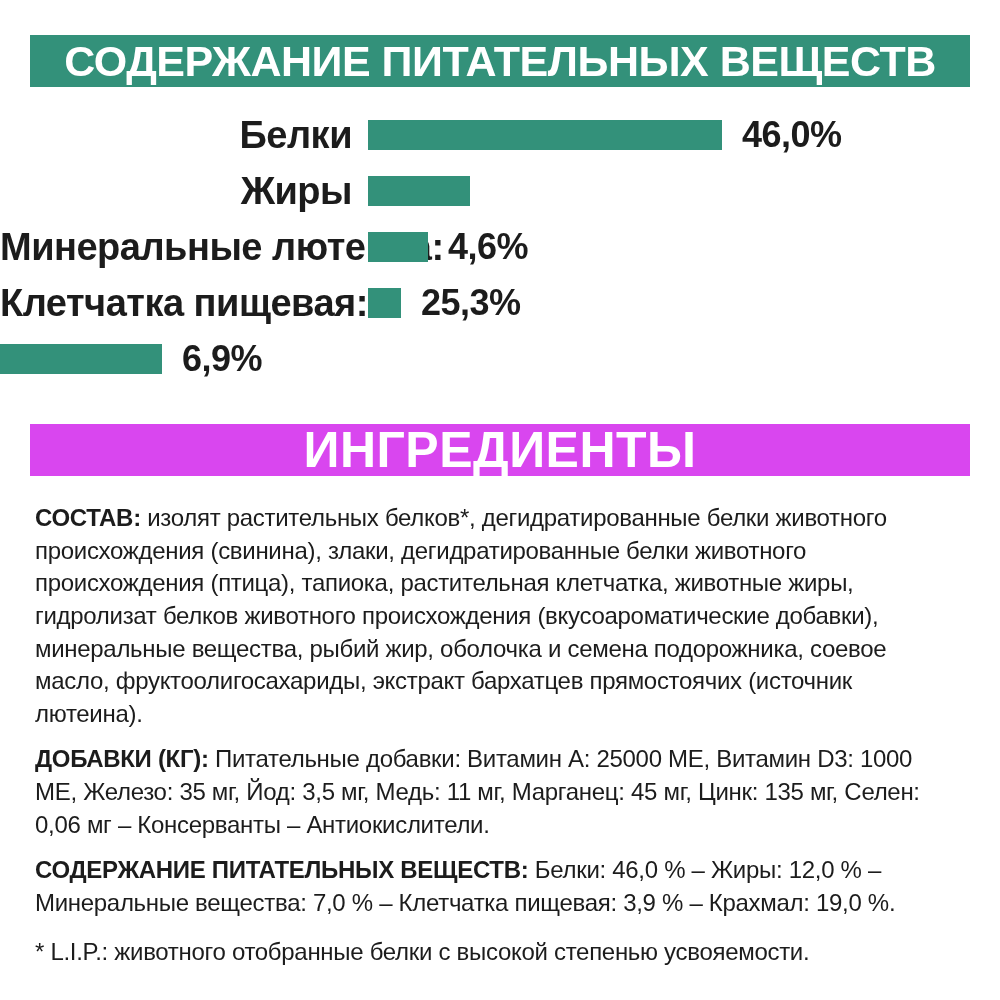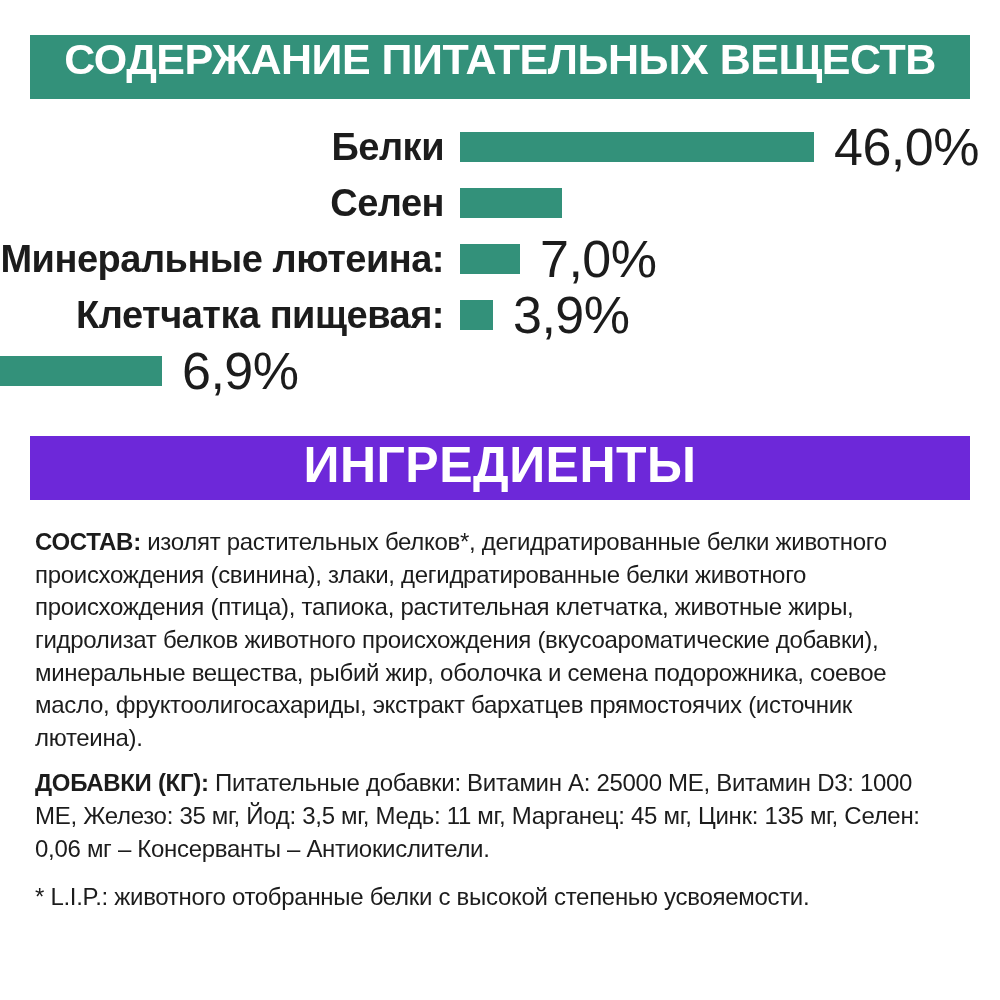--- a/index.html
+++ b/index.html
@@ -8,41 +8,41 @@
     width: 1000px; height: 1000px;
     background: #ffffff;
     font-family: "Liberation Sans", sans-serif;
     color: #1c1c1c;
     overflow: hidden;
   }
   .page { width: 1000px; height: 1000px; position: relative; }
 
   .banner {
     margin: 35px 30px 0 30px;
-    height: 64px;
-    display: flex; align-items: flex-start; justify-content: center;
+    height: 52px;
+    display: flex; align-items: center; justify-content: center;
     color: #ffffff;
     font-weight: bold;
     white-space: nowrap;
   }
   .banner-title { font-size: 43px; letter-spacing: -0.5px; }
   .banner-ingredients { margin-top: 37px; }
   .banner-ingredients .banner-title { font-size: 50px; letter-spacing: 0.5px; }
 
   .chart { margin-top: 20px; }
   .chart-row { display: flex; align-items: center; height: 56px; }
   .chart-label {
-    width: 460px; text-align: right; padding-right: 16px;
+    width: 368px; text-align: right; padding-right: 16px;
     font-weight: bold; font-size: 38px; letter-spacing: -0.5px;
     white-space: nowrap;
   }
   .chart-bar { height: 30px; flex: 0 0 auto; }
   .chart-value {
     margin-left: 20px;
-    font-weight: normal; font-size: 52px; letter-spacing: -0.5px;
+    font-weight: bold; font-size: 36px; letter-spacing: -0.5px;
   }
 
   .text-section { margin: 26px 35px 0 35px; width: 925px; }
   .para {
     margin: 0 0 13px 0;
     font-size: 24px; line-height: 1.36; letter-spacing: -0.3px;
   }
   .lead { font-weight: bold; }
   .footnote { margin-top: 16px; }
 </style>
@@ -55,42 +55,43 @@
     <span class="banner-title">СОДЕРЖАНИЕ ПИТАТЕЛЬНЫХ ВЕЩЕСТВ</span>
   </div>
 
   <div class="chart" id="chart">
       <div class="chart-row">
         <div class="chart-label">Белки</div>
         <div class="chart-bar" style="width: 354px; background: rgb(51, 145, 122);"></div>
         <div class="chart-value">46,0%</div>
       </div>
       <div class="chart-row">
-        <div class="chart-label">Селен</div>
+        <div class="chart-label">Жиры</div>
         <div class="chart-bar" style="width: 102px; background: rgb(51, 145, 122);"></div>
       </div>
       <div class="chart-row">
         <div class="chart-label">Минеральные лютеина:</div>
         <div class="chart-bar" style="width: 60px; background: rgb(51, 145, 122);"></div>
-        <div class="chart-value">7,0%</div>
+        <div class="chart-value">4,6%</div>
       </div>
       <div class="chart-row">
         <div class="chart-label">Клетчатка пищевая:</div>
         <div class="chart-bar" style="width: 33px; background: rgb(51, 145, 122);"></div>
-        <div class="chart-value">3,9%</div>
+        <div class="chart-value">25,3%</div>
       </div>
       <div class="chart-row">
         <div class="chart-bar" style="width: 162px; background: rgb(51, 145, 122);"></div>
         <div class="chart-value">6,9%</div>
       </div>
     </div>
 
-  <div class="banner banner-ingredients" style="background: #6d28d9;">
+  <div class="banner banner-ingredients" style="background: #d946ef;">
     <span class="banner-title">ИНГРЕДИЕНТЫ</span>
   </div>
 
   <div class="text-section" id="text-section">
       <p class="para"><span class="lead">СОСТАВ: </span><span>изолят растительных белков*, дегидратированные белки животного происхождения (свинина), злаки, дегидратированные белки животного происхождения (птица), тапиока, растительная клетчатка, животные жиры, гидролизат белков животного происхождения (вкусоароматические добавки), минеральные вещества, рыбий жир, оболочка и семена подорожника, соевое масло, фруктоолигосахариды, экстракт бархатцев прямостоячих (источник лютеина).</span></p>
       <p class="para"><span class="lead">ДОБАВКИ (КГ): </span><span>Питательные добавки: Витамин А: 25000 МЕ, Витамин D3: 1000 МЕ, Железо: 35 мг, Йод: 3,5 мг, Медь: 11 мг, Марганец: 45 мг, Цинк: 135 мг, Селен: 0,06 мг – Консерванты – Антиокислители.</span></p>
+      <p class="para"><span class="lead">СОДЕРЖАНИЕ ПИТАТЕЛЬНЫХ ВЕЩЕСТВ: </span><span>Белки: 46,0 % – Жиры: 12,0 % – Минеральные вещества: 7,0 % – Клетчатка пищевая: 3,9 % – Крахмал: 19,0 %.</span></p>
       <p class="para footnote">* L.I.P.: животного отобранные белки с высокой степенью усвояемости.</p>
     </div>
 
 </div>
 
 </body></html>

